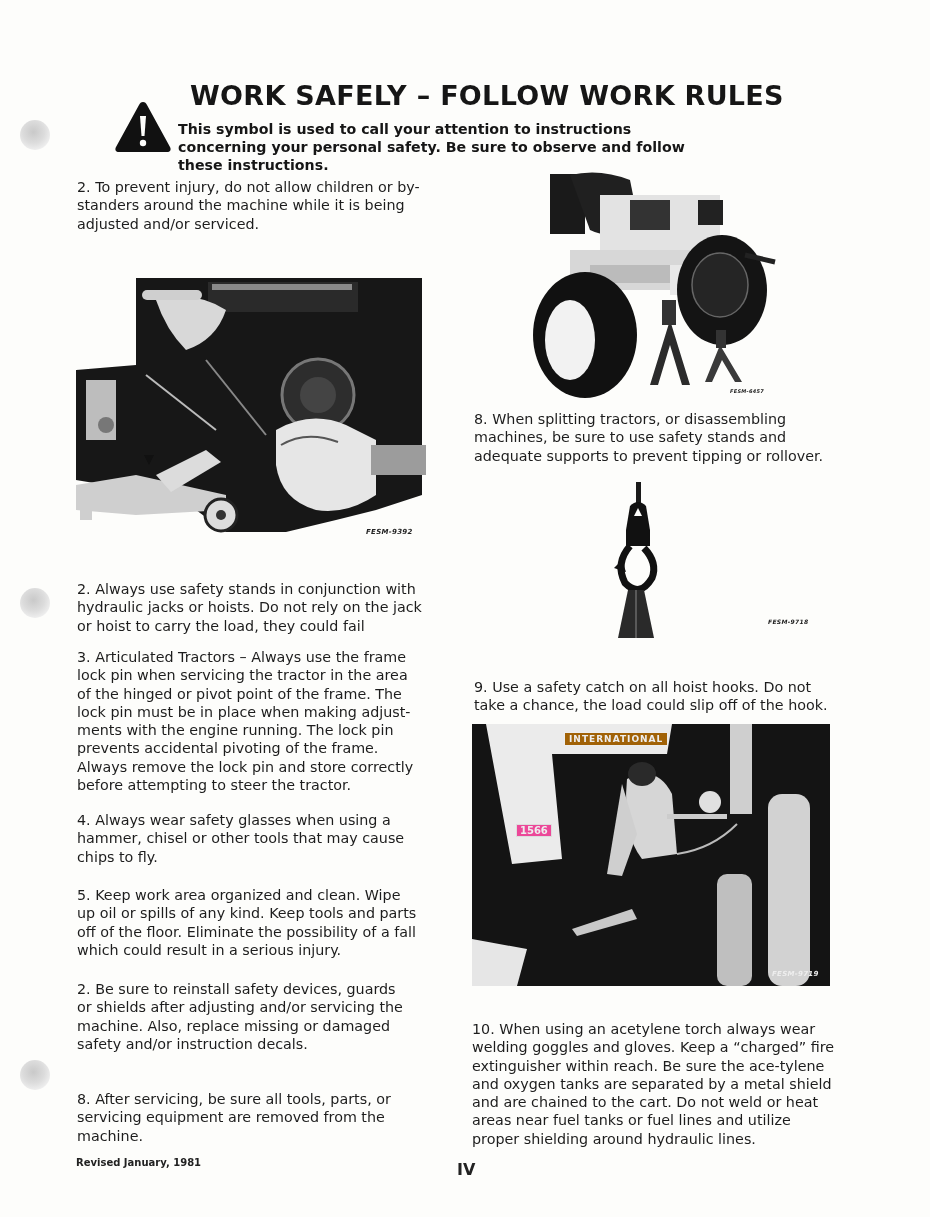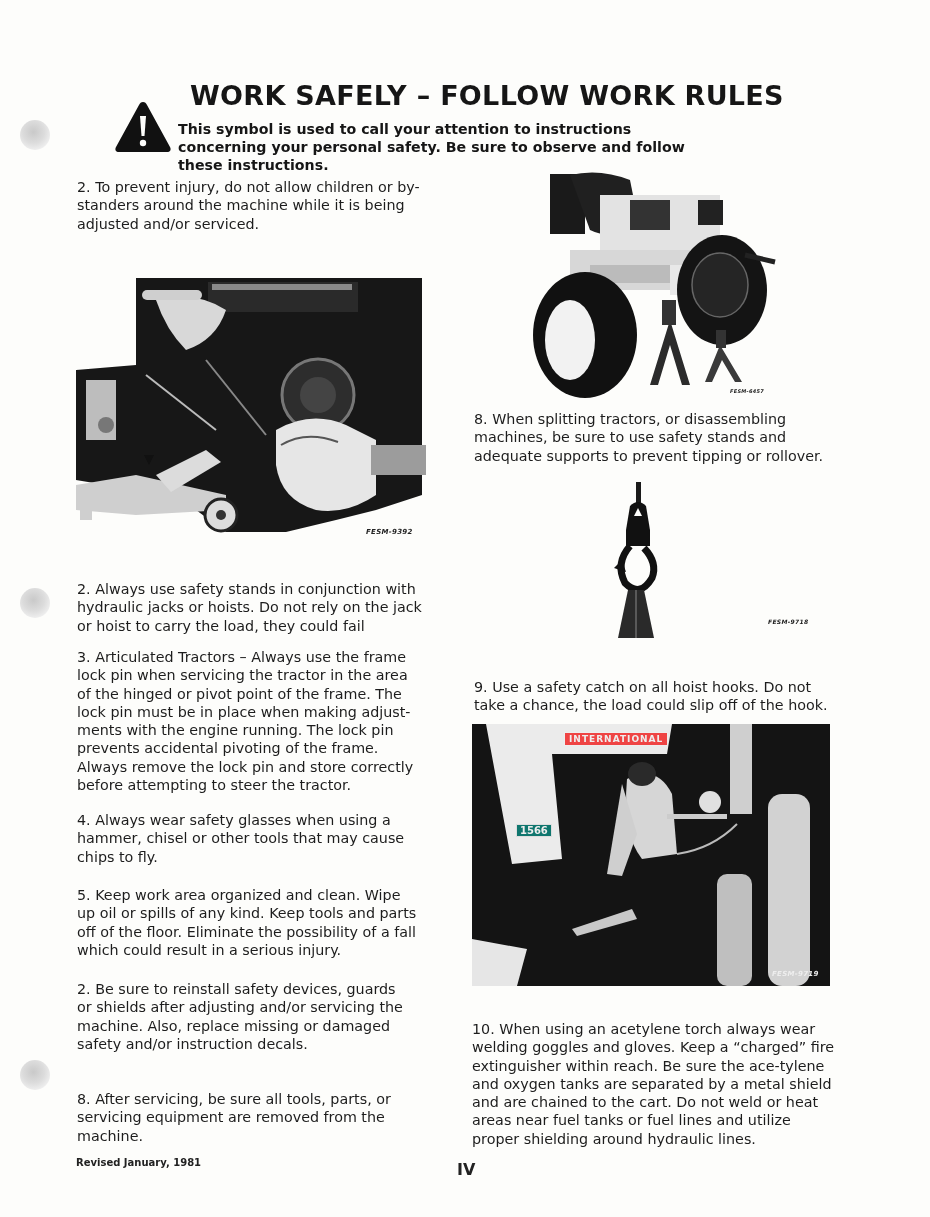--- a/index.html
+++ b/index.html
@@ -136,21 +136,21 @@
     <path d="M155 55 Q185 40 200 70 L205 130 L170 135 Q150 110 155 55 Z" fill="#d6d6d6"></path>
     <path d="M150 60 L135 150 L150 152 L165 110" fill="#cfcfcf"></path>
     <ellipse cx="170" cy="50" rx="14" ry="12" fill="#2a2a2a"></ellipse>
     <polygon points="100,205 160,185 165,195 105,212" fill="#c8c8c8"></polygon>
     <rect x="258" y="0" width="22" height="90" fill="#cfcfcf"></rect>
     <rect x="245" y="150" width="35" height="112" rx="10" fill="#bfbfbf"></rect>
     <rect x="296" y="70" width="42" height="192" rx="14" fill="#d2d2d2"></rect>
     <path d="M205 130 Q240 125 265 100" stroke="#bbb" stroke-width="2" fill="none"></path>
     <rect x="195" y="90" width="60" height="5" fill="#ccc"></rect>
   </svg>
-  <div class="abs" style="left:92px; top:8px; font-size:9px; font-weight:bold; background:#ef4444; color:#eee; padding:1px 4px; letter-spacing:1px; border:1px solid #eee;">INTERNATIONAL</div>
-  <div class="abs" style="left:44px; top:100px; font-size:10px; font-weight:bold; background:#0f766e; color:#eee; padding:0 3px; border:1px solid #ddd;">1566</div>
+  <div class="abs" style="left:92px; top:8px; font-size:9px; font-weight:bold; background:#a16207; color:#eee; padding:1px 4px; letter-spacing:1px; border:1px solid #eee;">INTERNATIONAL</div>
+  <div class="abs" style="left:44px; top:100px; font-size:10px; font-weight:bold; background:#ec4899; color:#eee; padding:0 3px; border:1px solid #ddd;">1566</div>
   <div class="abs code" style="left:300px; top:246px; color:#eee; font-size:7px;">FESM-9719</div>
 </div>
 
 <div class="abs item" style="left:472px; top:1020px; width:370px;">10. When using an acetylene torch always wear welding goggles and gloves.  Keep a “charged” fire extinguisher within reach.  Be sure the ace-tylene and oxygen tanks are separated by a metal shield and are chained to the cart.  Do not weld or heat areas near fuel tanks or fuel lines and utilize proper shielding around hydraulic lines.</div>
 
 <div class="abs footer-rev">Revised January, 1981</div>
 <div class="abs page-num">IV</div>
 
 </body></html>

